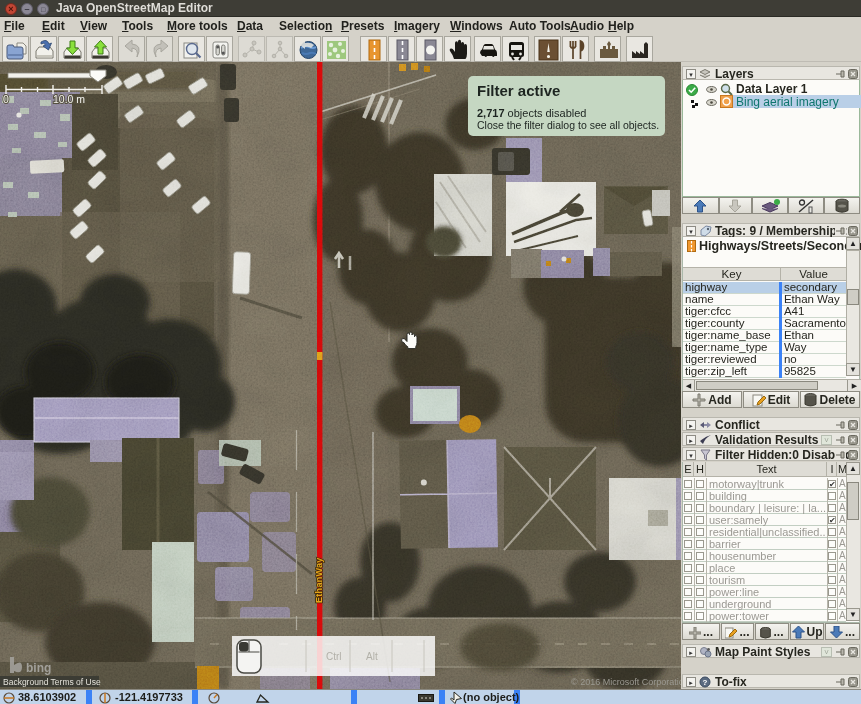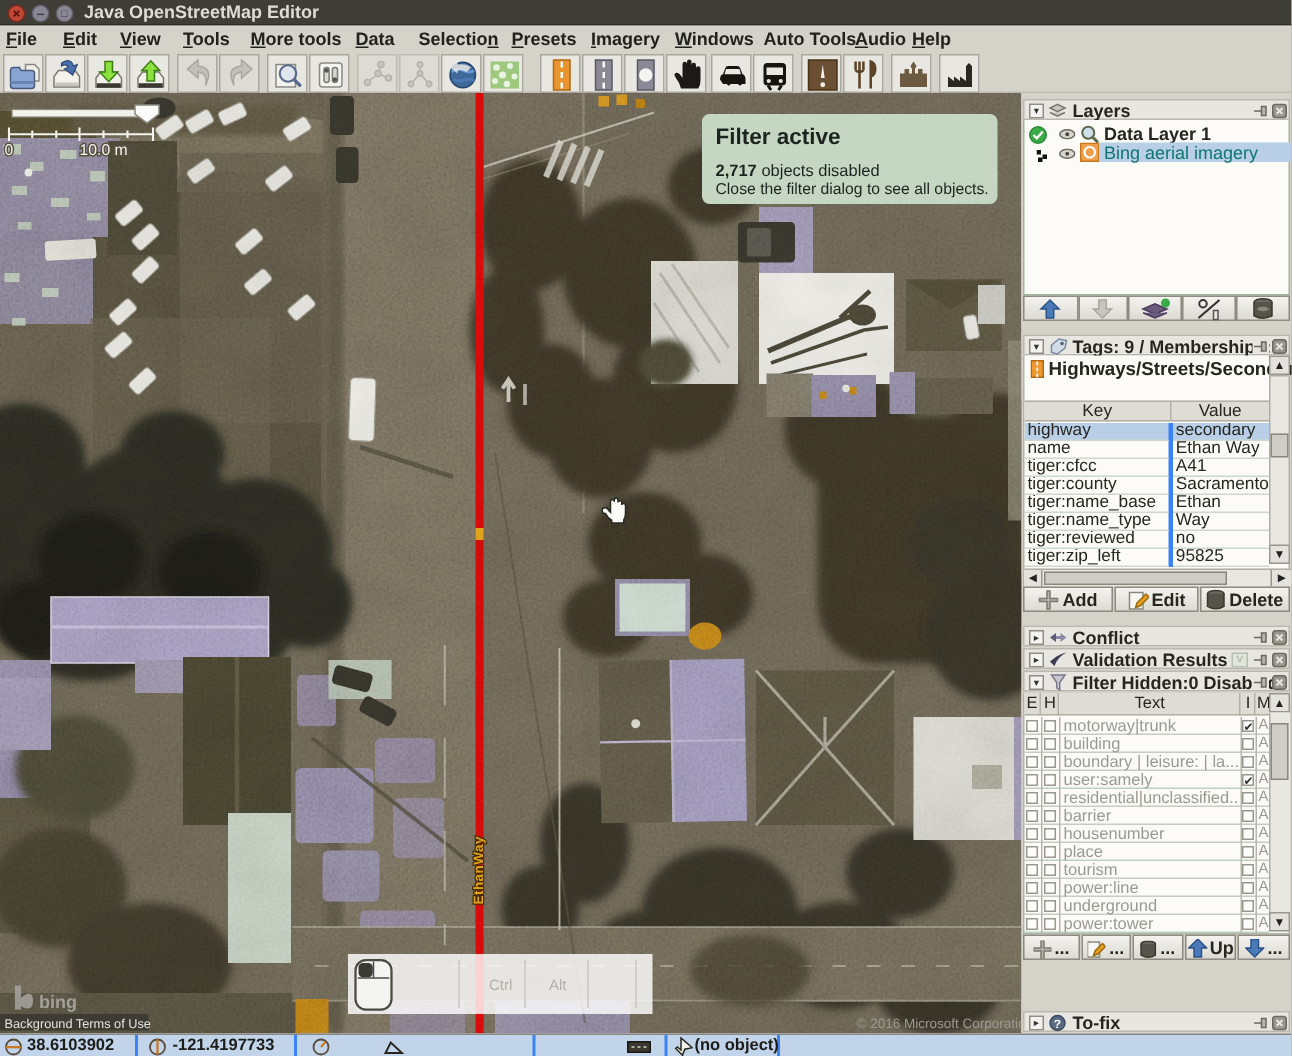--- a/index.html
+++ b/index.html
@@ -39,21 +39,21 @@
 #tagtable td:last-child { width:64px; }
 .fhc { position:absolute; top:0; height:15px; text-align:center; font-size:11px; color:#26261f; border-right:1px solid #b4b2a8; line-height:14px; }
 .frow { position:absolute; left:0; width:163px; height:12px; border-bottom:1px solid #c2cec2; }
 .frow .cb { position:absolute; top:1.5px; width:8px; height:8px; background:#fdfdfb; border:1px solid #9a988e; }
 .frow .tx { position:absolute; left:26px; top:0; width:117px; font-size:11px; color:#9b9993; line-height:12px; overflow:hidden; white-space:nowrap; }
 .frow .ck { position:absolute; left:145px; top:1.5px; width:8px; height:8px; background:#fdfdfb; border:1px solid #9a988e; font-size:8px; line-height:8px; color:#333; text-align:center; }
 .frow .mm { position:absolute; left:156px; top:0; font-size:10px; color:#9b9993; line-height:12px; }
 .vline { position:absolute; top:0; width:1px; height:12px; background:#b8b6ac; }
 
 #statusbar { position:absolute; left:0; top:689px; width:861px; height:15px; background:#c1d4ea; border-top:1px solid #8a8880; font-size:11px; color:#1c1c18; }
-.seg { position:absolute; top:0; height:15px; border-right:2px solid #3b82f6; white-space:nowrap; }
+.seg { position:absolute; top:0; height:15px; border-right:6px solid #3b82f6; white-space:nowrap; }
 .seg b, .seg span { white-space:nowrap; }
 </style>
 </head>
 <body>
 <div id="app">
   <div id="titlebar">
     <div class="winbtn" style="left:5px; background:#c14634; border:1px solid #742a20; color:#4a130c; font-size:9px; line-height:11px; text-align:center; font-weight:bold;">×</div>
     <div class="winbtn" style="left:21px; background:#8a8794; border:1px solid #5f5c68; color:#3c3a44; font-size:9px; line-height:10px; text-align:center; font-weight:bold;">–</div>
     <div class="winbtn" style="left:37px; background:#8a8794; border:1px solid #5f5c68; color:#3c3a44; font-size:7px; line-height:11px; text-align:center; font-weight:bold;">□</div>
     <div class="t">Java OpenStreetMap Editor</div>
@@ -913,20 +913,37 @@
           <span>Up</span>
         </div>
       <div class="abs sbbtn" style="left:143px;width:35px">
           <svg width="13" height="13" style="margin-top:1px">
             <path d="M6.5 12 l6 -6 -3.5 0 0 -6 -5 0 0 6 -3.5 0 z" fill="#4a7ab8" stroke="#2c5288"></path>
           </svg>
           <span>...</span>
         </div>
     </div>
 
+    <div class="phead" style="top:582px">
+      <div class="cbtn" style="left:3px">▸</div>
+      <svg class="abs" style="left:16px;top:1px" width="13" height="12">
+          <circle cx="5" cy="5" r="3.5" fill="#b0b4c4" stroke="#7a7e8e"></circle>
+          <circle cx="9" cy="8" r="3" fill="#9aa4b4" stroke="#6a748a"></circle>
+          <circle cx="9.5" cy="3.5" r="1.4" fill="#555"></circle>
+        </svg>
+      <div class="cap">Map Paint Styles</div>
+      <div class="abs" style="left:138px;top:2px;width:11px;height:10px;background:#e0e6da;border:1px solid #b8beb2;font-size:6px;color:#9aa094;text-align:center;line-height:9px">V</div>
+      <svg class="pin" style="left:152px" width="11" height="10">
+          <path d="M1 5 l5 0 M6 2 l3 0 0 6 -3 0 z" stroke="#6b695f" fill="#b8b6ac"></path>
+        </svg>
+      <svg class="pin" style="left:165px" width="10" height="10">
+          <rect x="0.5" y="0.5" width="9" height="9" rx="2" fill="#98968c" stroke="#6b695f"></rect>
+          <path d="M3 3 l4 4 M7 3 l-4 4" stroke="#e8e6e0" stroke-width="1.3"></path>
+        </svg>
+    </div>
     <div class="phead" style="top:612px">
       <div class="cbtn" style="left:3px">▸</div>
       <svg class="abs" style="left:16px;top:1px" width="13" height="12">
           <circle cx="6" cy="6" r="5" fill="#5a6a80" stroke="#3a4a60"></circle>
           <text x="6" y="9" font-size="8" fill="#fff" text-anchor="middle" font-weight="bold">?</text>
         </svg>
       <div class="cap">To-fix</div>
       <svg class="pin" style="left:152px" width="11" height="10">
           <path d="M1 5 l5 0 M6 2 l3 0 0 6 -3 0 z" stroke="#6b695f" fill="#b8b6ac"></path>
         </svg>

